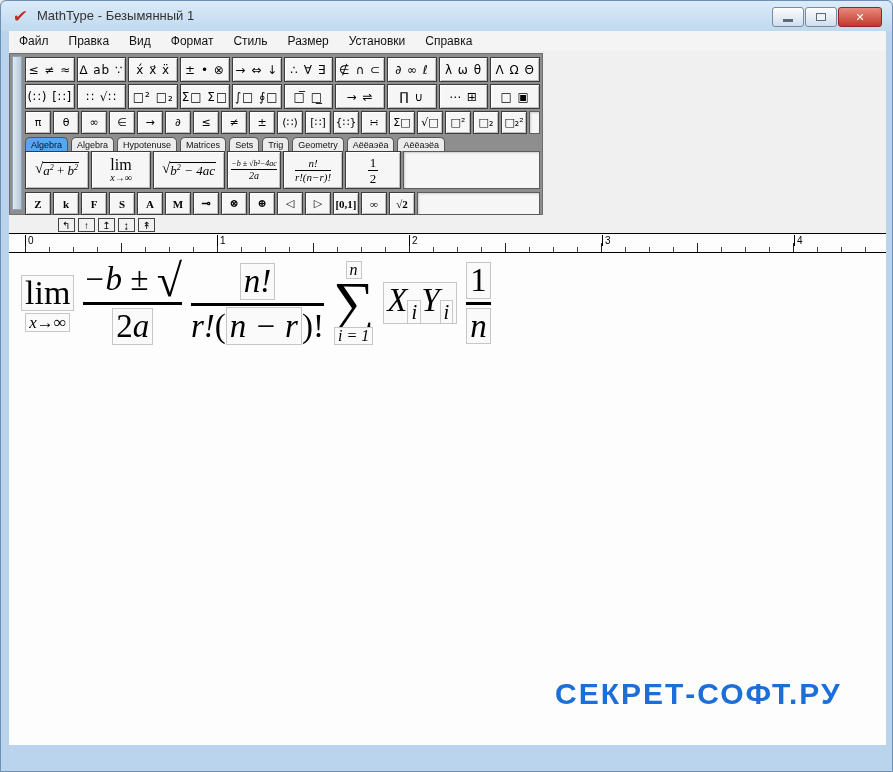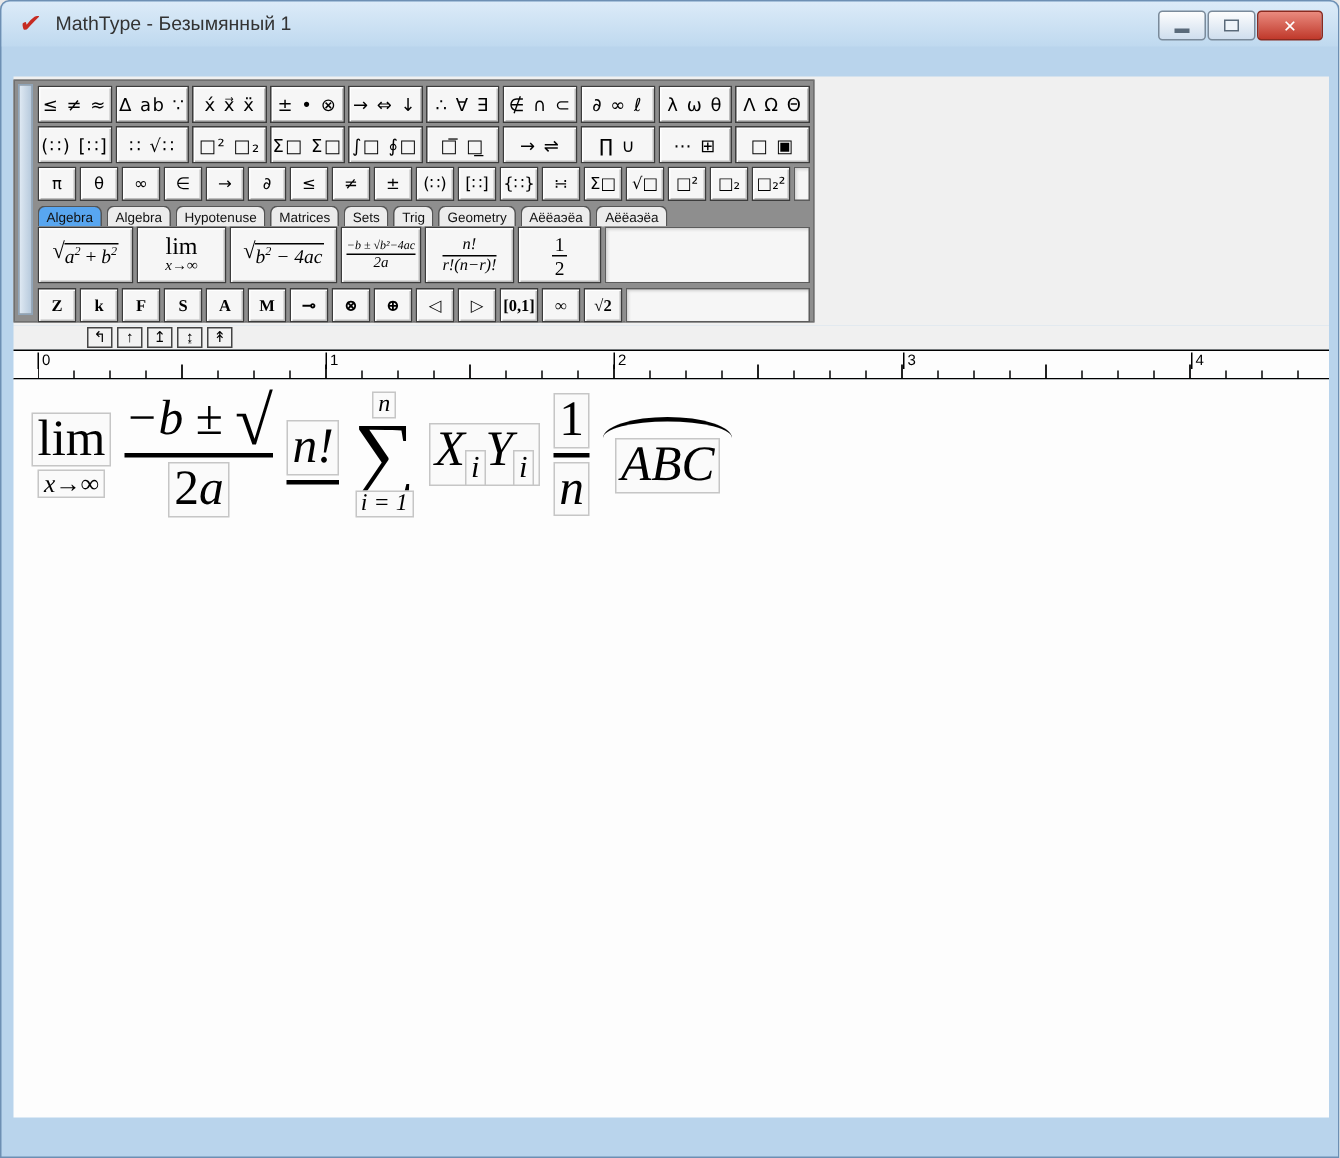--- a/index.html
+++ b/index.html
@@ -115,20 +115,31 @@
         </div>
       <div class="wbtn">
           <span class="sq"></span>
         </div>
       <div class="wbtn close">
           <span>✕</span>
         </div>
     </div>
   </div>
 
+  <div id="menubar">
+
+  <div class="menu-item">Файл</div>
+      <div class="menu-item">Правка</div>
+      <div class="menu-item">Вид</div>
+      <div class="menu-item">Формат</div>
+      <div class="menu-item">Стиль</div>
+      <div class="menu-item">Размер</div>
+      <div class="menu-item">Установки</div>
+      <div class="menu-item">Справка</div>
+    </div>
 
   <div id="toolbar-zone">
     <div id="toolbar-panel">
       <div id="grip"></div>
 
       <div id="row1" class="trow">
 
       <div class="pbtn big">≤ ≠ ≈</div>
           <div class="pbtn big">∆ ab ∵</div>
           <div class="pbtn big">x́ x⃗ ẍ</div>
@@ -299,42 +310,40 @@
               <span class="rsign">√</span>
             </span>
         </span>
         <span class="bar"></span>
         <span class="slot"><span>2</span><span class="it">a</span></span>
       </div>
 
       <div class="vfrac eq32">
         <span class="slot it">n!</span>
         <span class="bar"></span>
+        <span><span class="it">r!</span><span>(</span><span class="slot it">n − r</span><span>)!</span></span>
       </div>
 
       <div id="sum-block">
         <span id="sum-upper" class="slot it">n</span>
         <span id="sigma">∑</span>
         <span id="sum-lower" class="slot it">i = 1</span>
       </div>
 
       <div class="eq32 slot">
         <span class="it">X</span><sub class="slot it">i</sub><span class="it">Y</span><sub class="slot it">i</sub>
       </div>
 
       <div class="vfrac eq32">
         <span class="slot">1</span>
         <span class="bar"></span>
         <span class="slot it">n</span>
       </div>
 
 
-      <div class="arc-block">
-        <span class="arc-curve"></span>
-        <span class="eq32 slot it">ABC</span>
-      </div>
 
     </div>
 
+    <div id="watermark" style="color: rgb(27, 111, 214);">СЕКРЕТ-СОФТ.РУ</div>
   </div>
 
 
 </div>
 
 </body></html>

